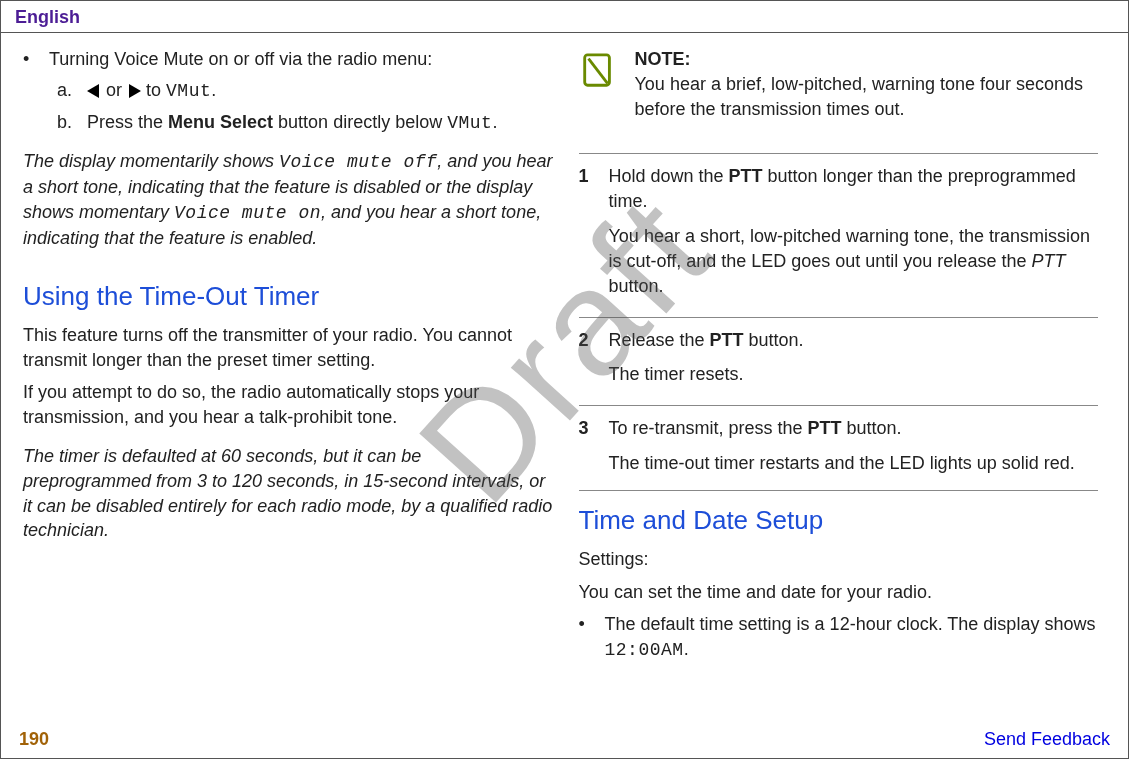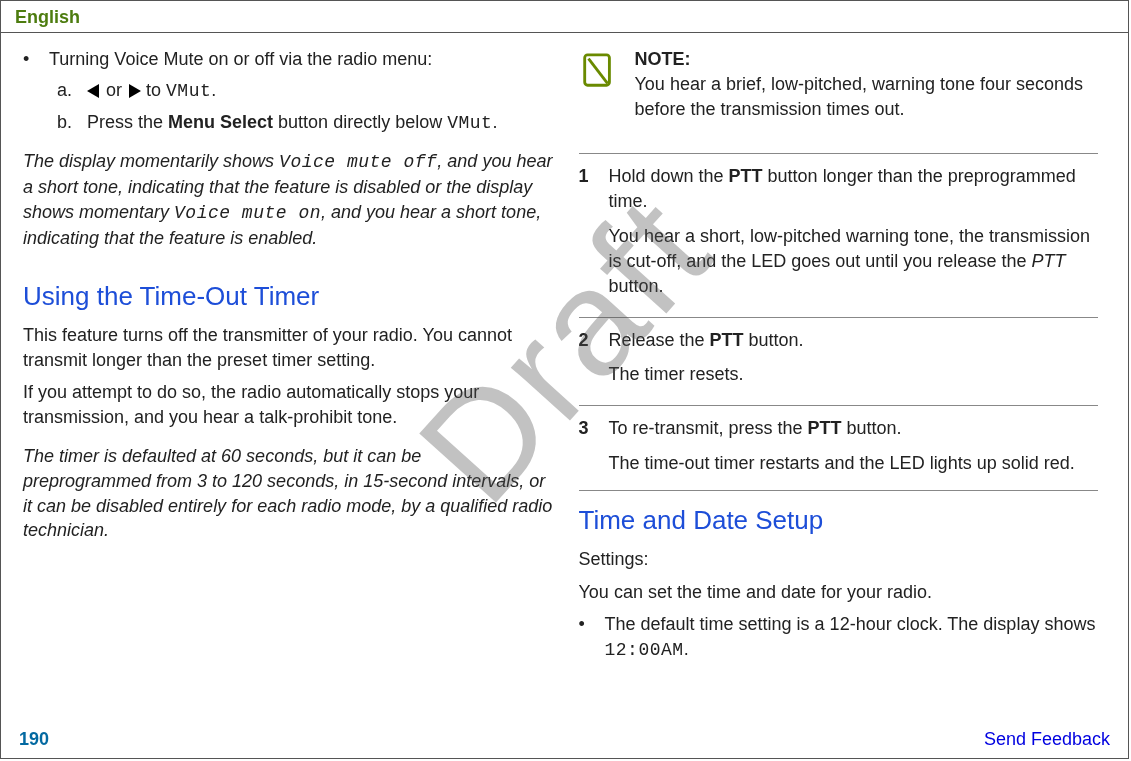--- a/index.html
+++ b/index.html
@@ -17,21 +17,21 @@
     border: 1px solid #555;
     width: 1129px;
     height: 759px;
     position: relative;
     box-sizing: border-box;
   }
   .header {
     border-bottom: 1px solid #555;
     padding: 6px 12px 4px 14px;
     font-weight: bold;
-    color: #4d7c0f;
+    color: #4c1d95;
     font-size: 18px;
   }
   .columns {
     display: flex;
     padding: 14px 18px 0 18px;
     height: 680px;
   }
   .col {
     width: 50%;
     box-sizing: border-box;
@@ -92,21 +92,21 @@
   .steps-end { border-top: 1px solid #888; height:0; margin-top: 4px;}
   .footer {
     position: absolute;
     bottom: 8px;
     left: 0; right: 0;
     display: flex;
     justify-content: space-between;
     padding: 0 18px;
     font-size: 18px;
   }
-  .footer .pageno { font-weight: bold; color: #0369a1; }
+  .footer .pageno { font-weight: bold; color: #a16207; }
   .footer .feedback { color: #0000e0; text-align: center; }
   .watermark {
     position: absolute;
     left: 50%; top: 46%;
     transform: translate(-50%,-50%) rotate(-48deg);
     font-size: 150px;
     color: rgba(80,80,80,0.35);
     font-weight: 500;
     pointer-events: none;
     user-select: none;

